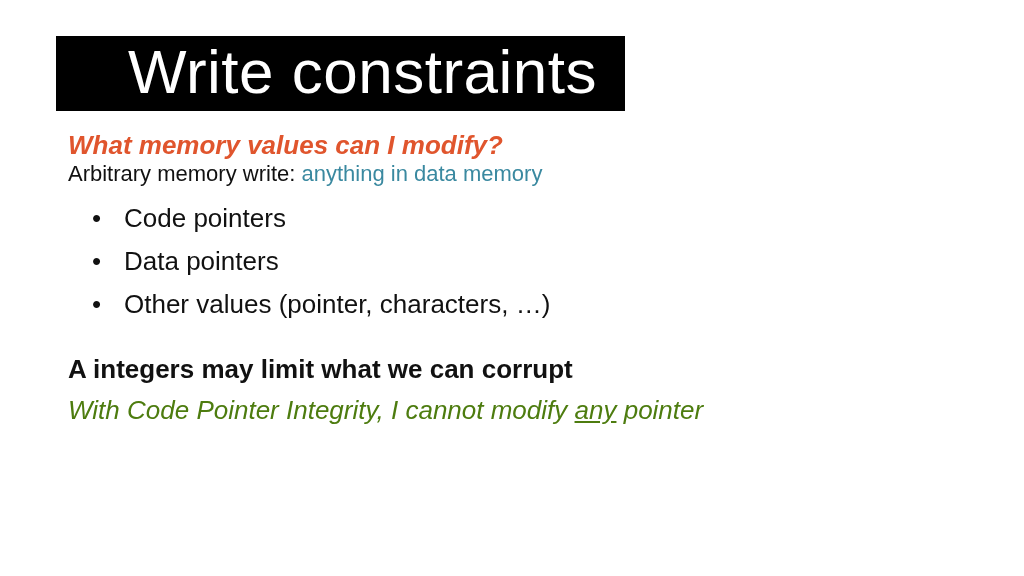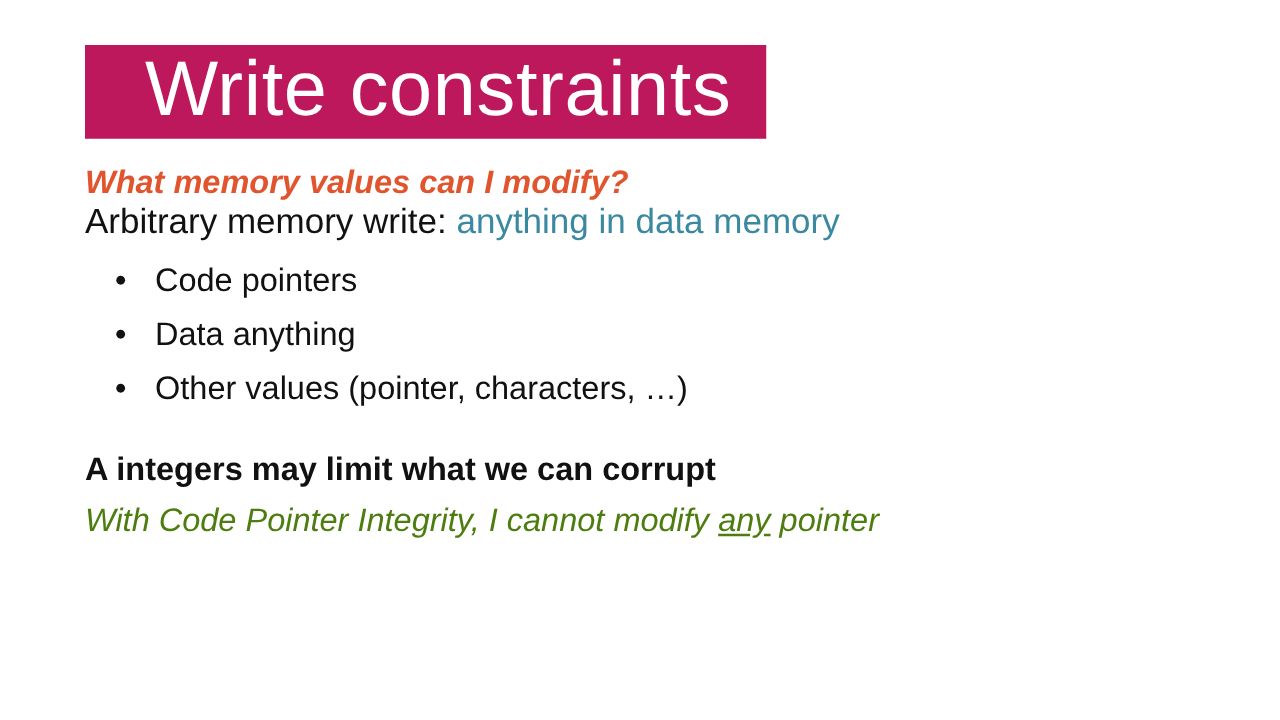--- a/index.html
+++ b/index.html
@@ -7,44 +7,44 @@
     width: 1024px;
     height: 576px;
     background: #ffffff;
     font-family: "Segoe UI", "Helvetica Neue", Arial, sans-serif;
     overflow: hidden;
     position: relative;
   }
   .title-bar {
     position: absolute;
     top: 36px;
-    left: 68px;
-    background: #be185d;
-    padding: 0 28px 4px 48px;
+    left: 56px;
+    background: #000000;
+    padding: 0 28px 4px 72px;
   }
   .title-bar span {
     color: #ffffff;
     font-size: 62px;
     font-weight: 400;
     letter-spacing: 0.5px;
   }
   .content {
     position: absolute;
     top: 130px;
     left: 68px;
     right: 60px;
   }
   .subtitle {
     color: #e0552d;
     font-size: 26px;
     font-weight: 700;
     font-style: italic;
   }
   .line {
-    font-size: 28px;
+    font-size: 22px;
     color: #111;
     margin-bottom: 10px;
   }
   .line .teal { color: #3a89a0; }
   ul {
     list-style: none;
     margin: 6px 0 18px 0;
   }
   ul li {
     font-size: 26px;
@@ -84,21 +84,21 @@
 <div class="content">
 
   <div class="subtitle">What memory values can I modify?</div>
 
   <div class="line">
     <span>Arbitrary memory write: </span><span class="teal">anything in data memory</span>
   </div>
 
   <ul>
     <li>Code pointers</li>
-    <li>Data anything</li>
+    <li>Data pointers</li>
     <li>Other values (pointer, characters, …)</li>
   </ul>
 
   <div class="defense">A integers may limit what we can corrupt</div>
 
   <div class="italic-line">
     <span>With Code Pointer Integrity, I cannot modify </span><span class="u">any</span><span> pointer</span>
   </div>
 
 </div>

